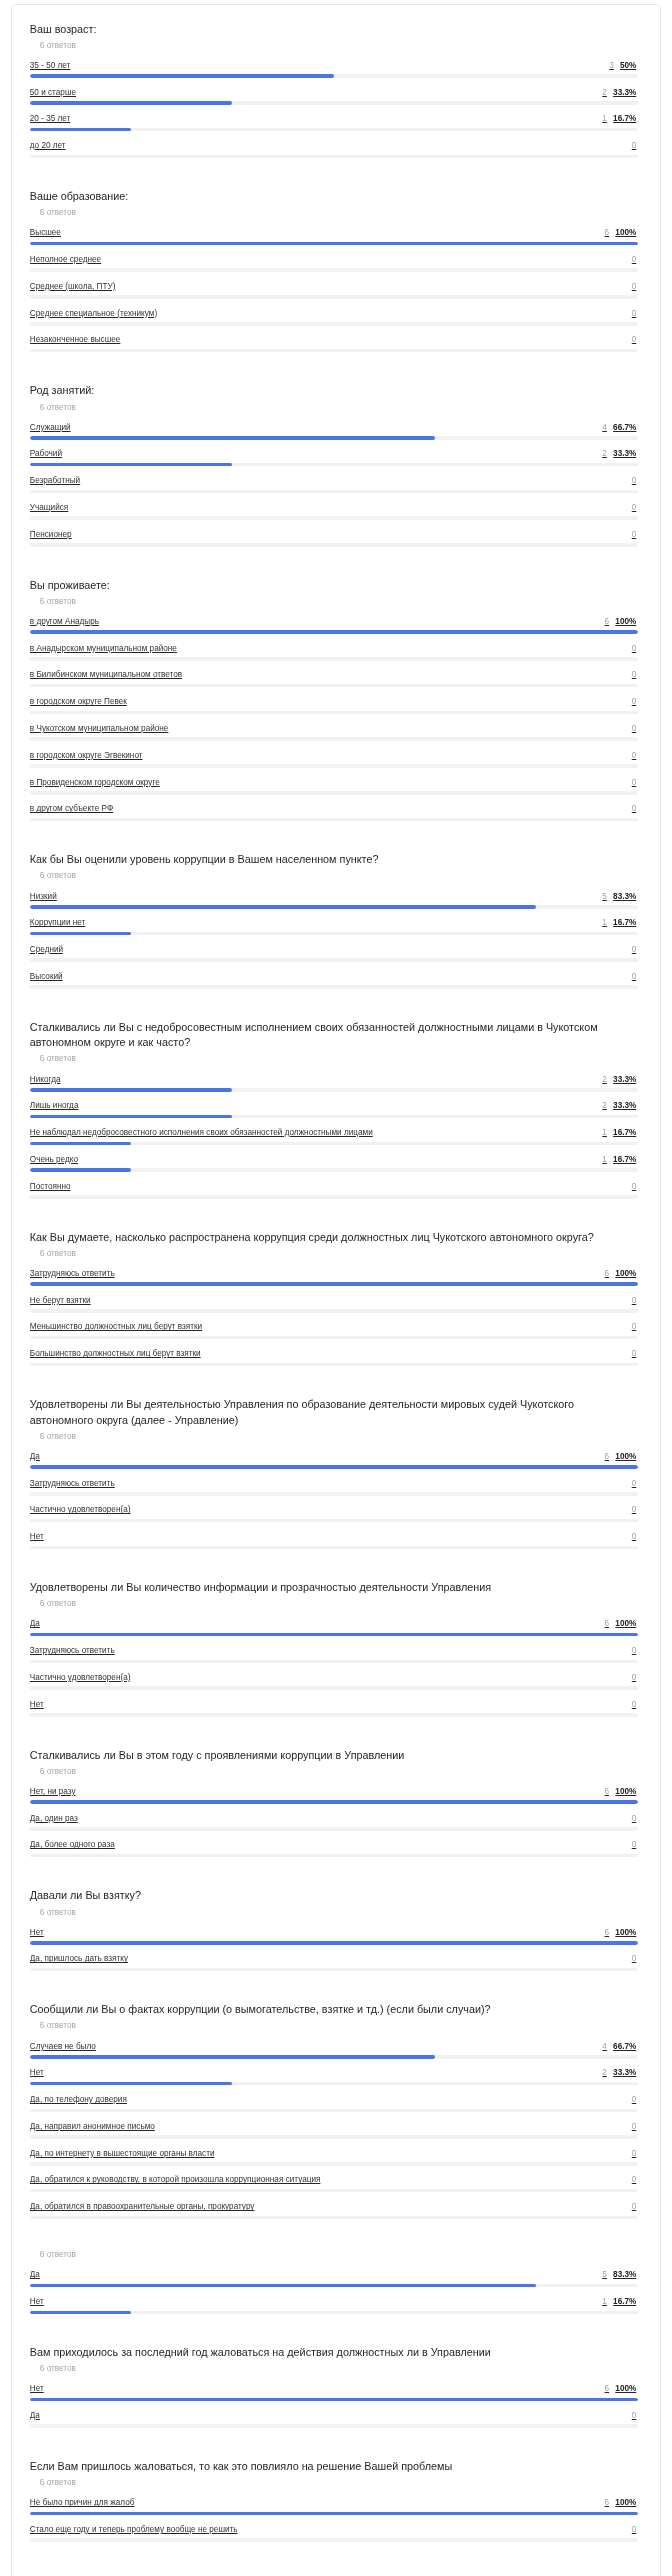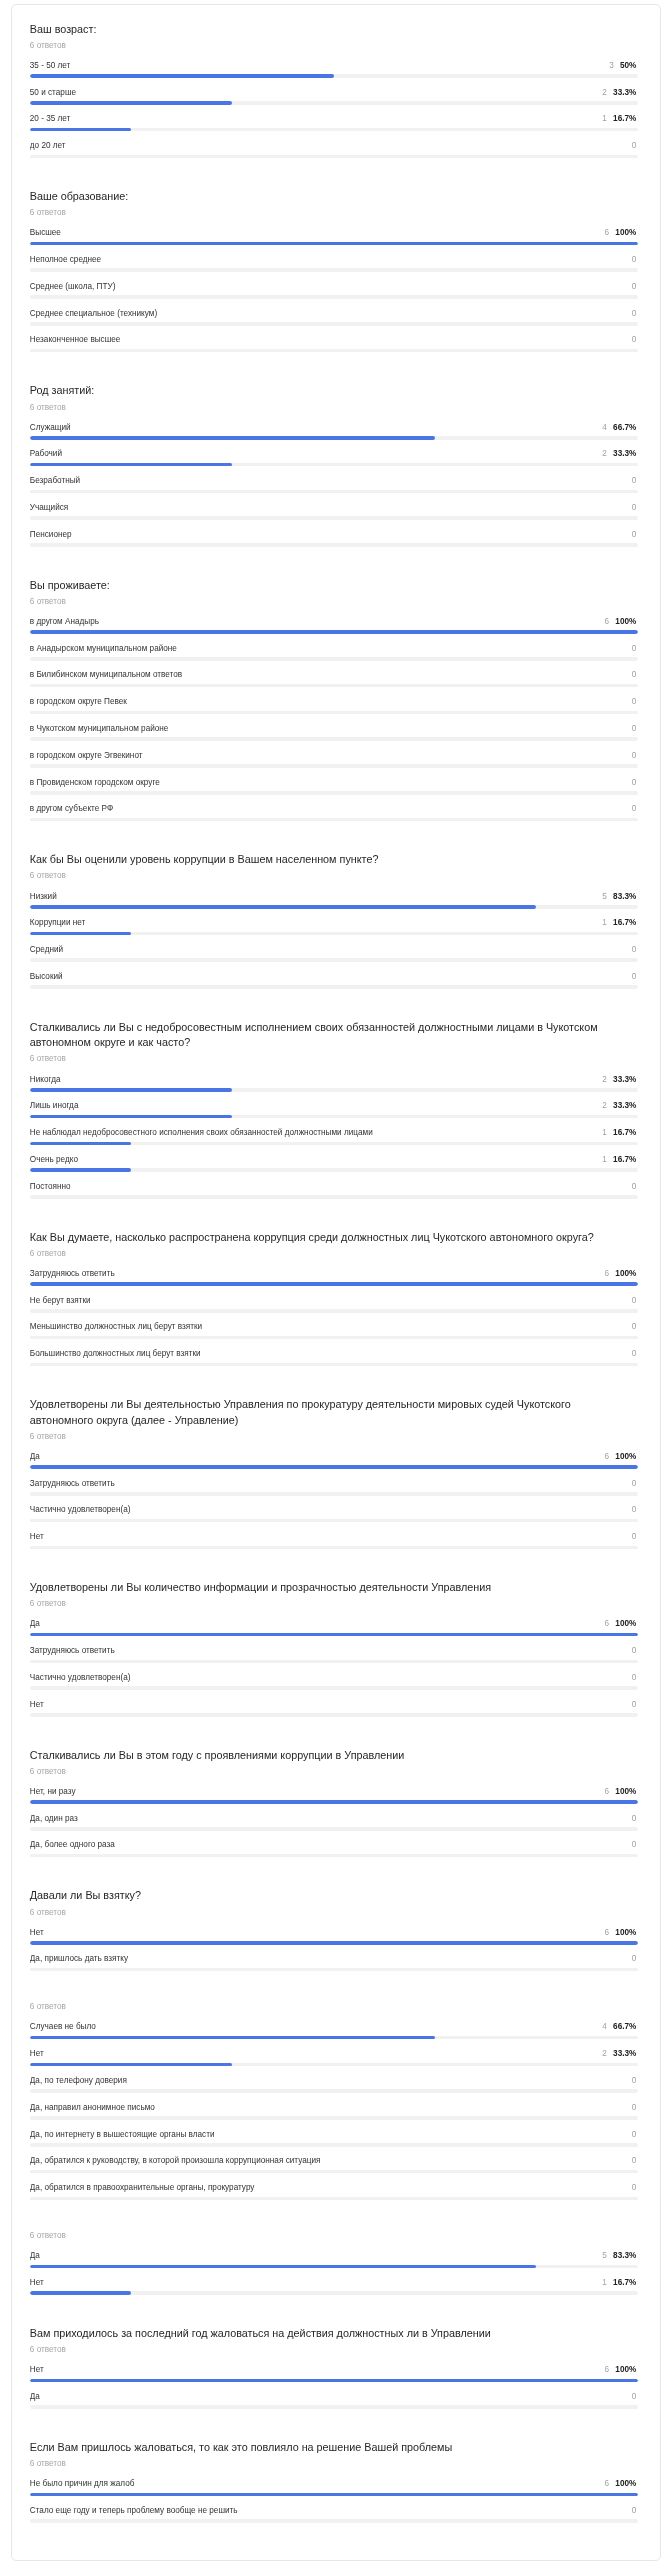--- a/index.html
+++ b/index.html
@@ -30,22 +30,23 @@
     line-height: 15.5px;
     font-weight: 400;
     color: #262626;
     max-width: 608px;
   }
   .answers-count {
     margin-top: 3.6px;
     font-size: 8.2px;
     line-height: 10.3px;
     color: #a6a6a6;
+    margin-left: 10px;
   }
-  .options { margin-top: 5.2px; }
+  .options { margin-top: 5.2px; text-decoration: underline; }
   .option { margin-top: 9.8px; }
   .option-head {
     display: flex;
     align-items: baseline;
     justify-content: space-between;
     font-size: 8.2px;
     line-height: 10.3px;
   }
   .option-label {
     color: #333333;
@@ -573,21 +574,21 @@
       </span>
     </div>
     <div class="bar-track">
       <div class="bar-fill" style="width: 0%;"></div>
     </div>
   </div>
 </div>
   </section>
 
   <section class="question">
-    <div class="question-title">Удовлетворены ли Вы деятельностью Управления по прокуратуру деятельности мировых судей Чукотского автономного округа (далее - Управление)</div>
+    <div class="question-title">Удовлетворены ли Вы деятельностью Управления по образование деятельности мировых судей Чукотского автономного округа (далее - Управление)</div>
     <div class="answers-count">6 ответов</div>
     <div class="options">
   <div class="option">
     <div class="option-head">
       <span class="option-label">Да</span>
       <span class="option-values">
         <span class="option-count">6</span>
         <span class="option-percent">100%</span>
       </span>
     </div>
@@ -766,20 +767,21 @@
       </span>
     </div>
     <div class="bar-track">
       <div class="bar-fill" style="width: 0%;"></div>
     </div>
   </div>
 </div>
   </section>
 
   <section class="question">
+    <div class="question-title">Сообщили ли Вы о фактах коррупции (о вымогательстве, взятке и тд.) (если были случаи)?</div>
     <div class="answers-count">6 ответов</div>
     <div class="options">
   <div class="option">
     <div class="option-head">
       <span class="option-label">Случаев не было</span>
       <span class="option-values">
         <span class="option-count">4</span>
         <span class="option-percent">66.7%</span>
       </span>
     </div>

